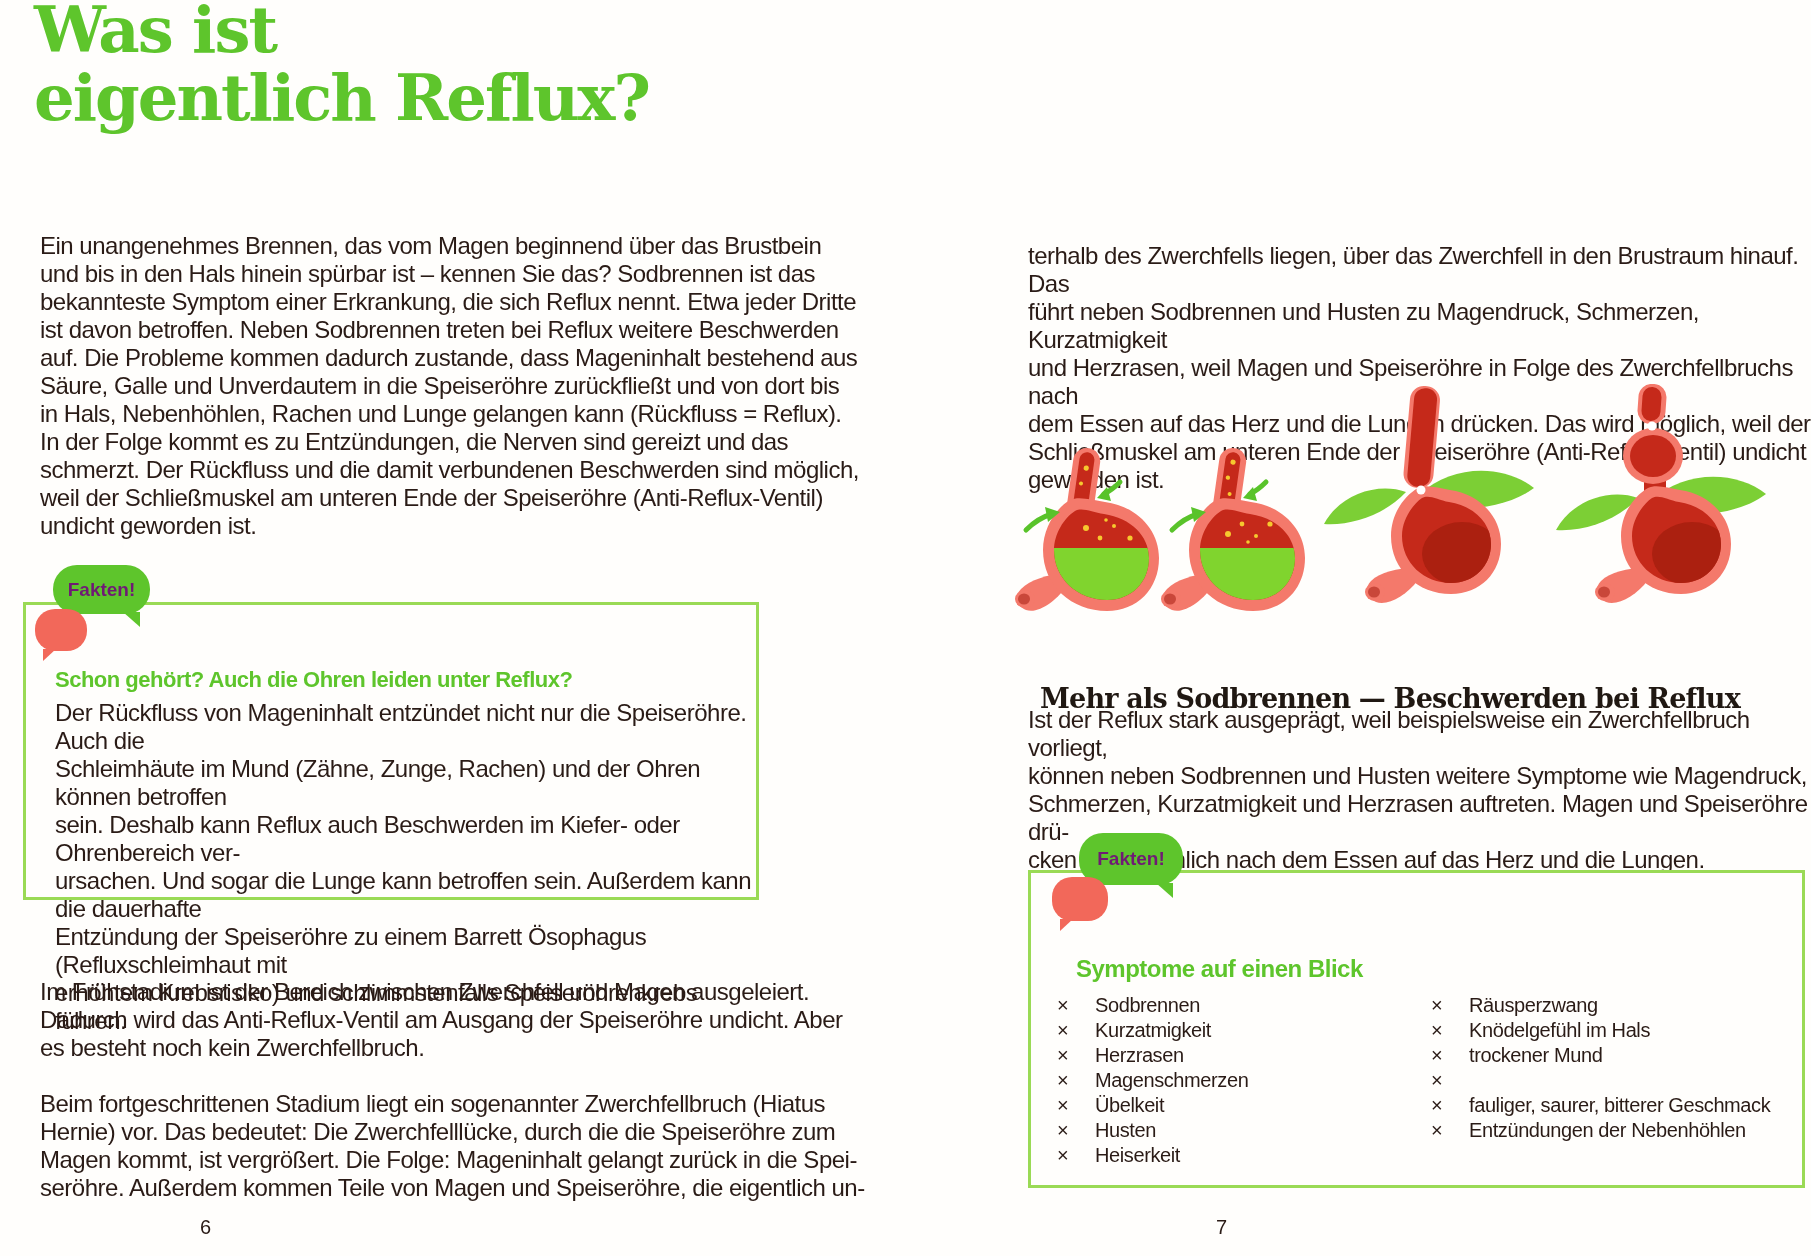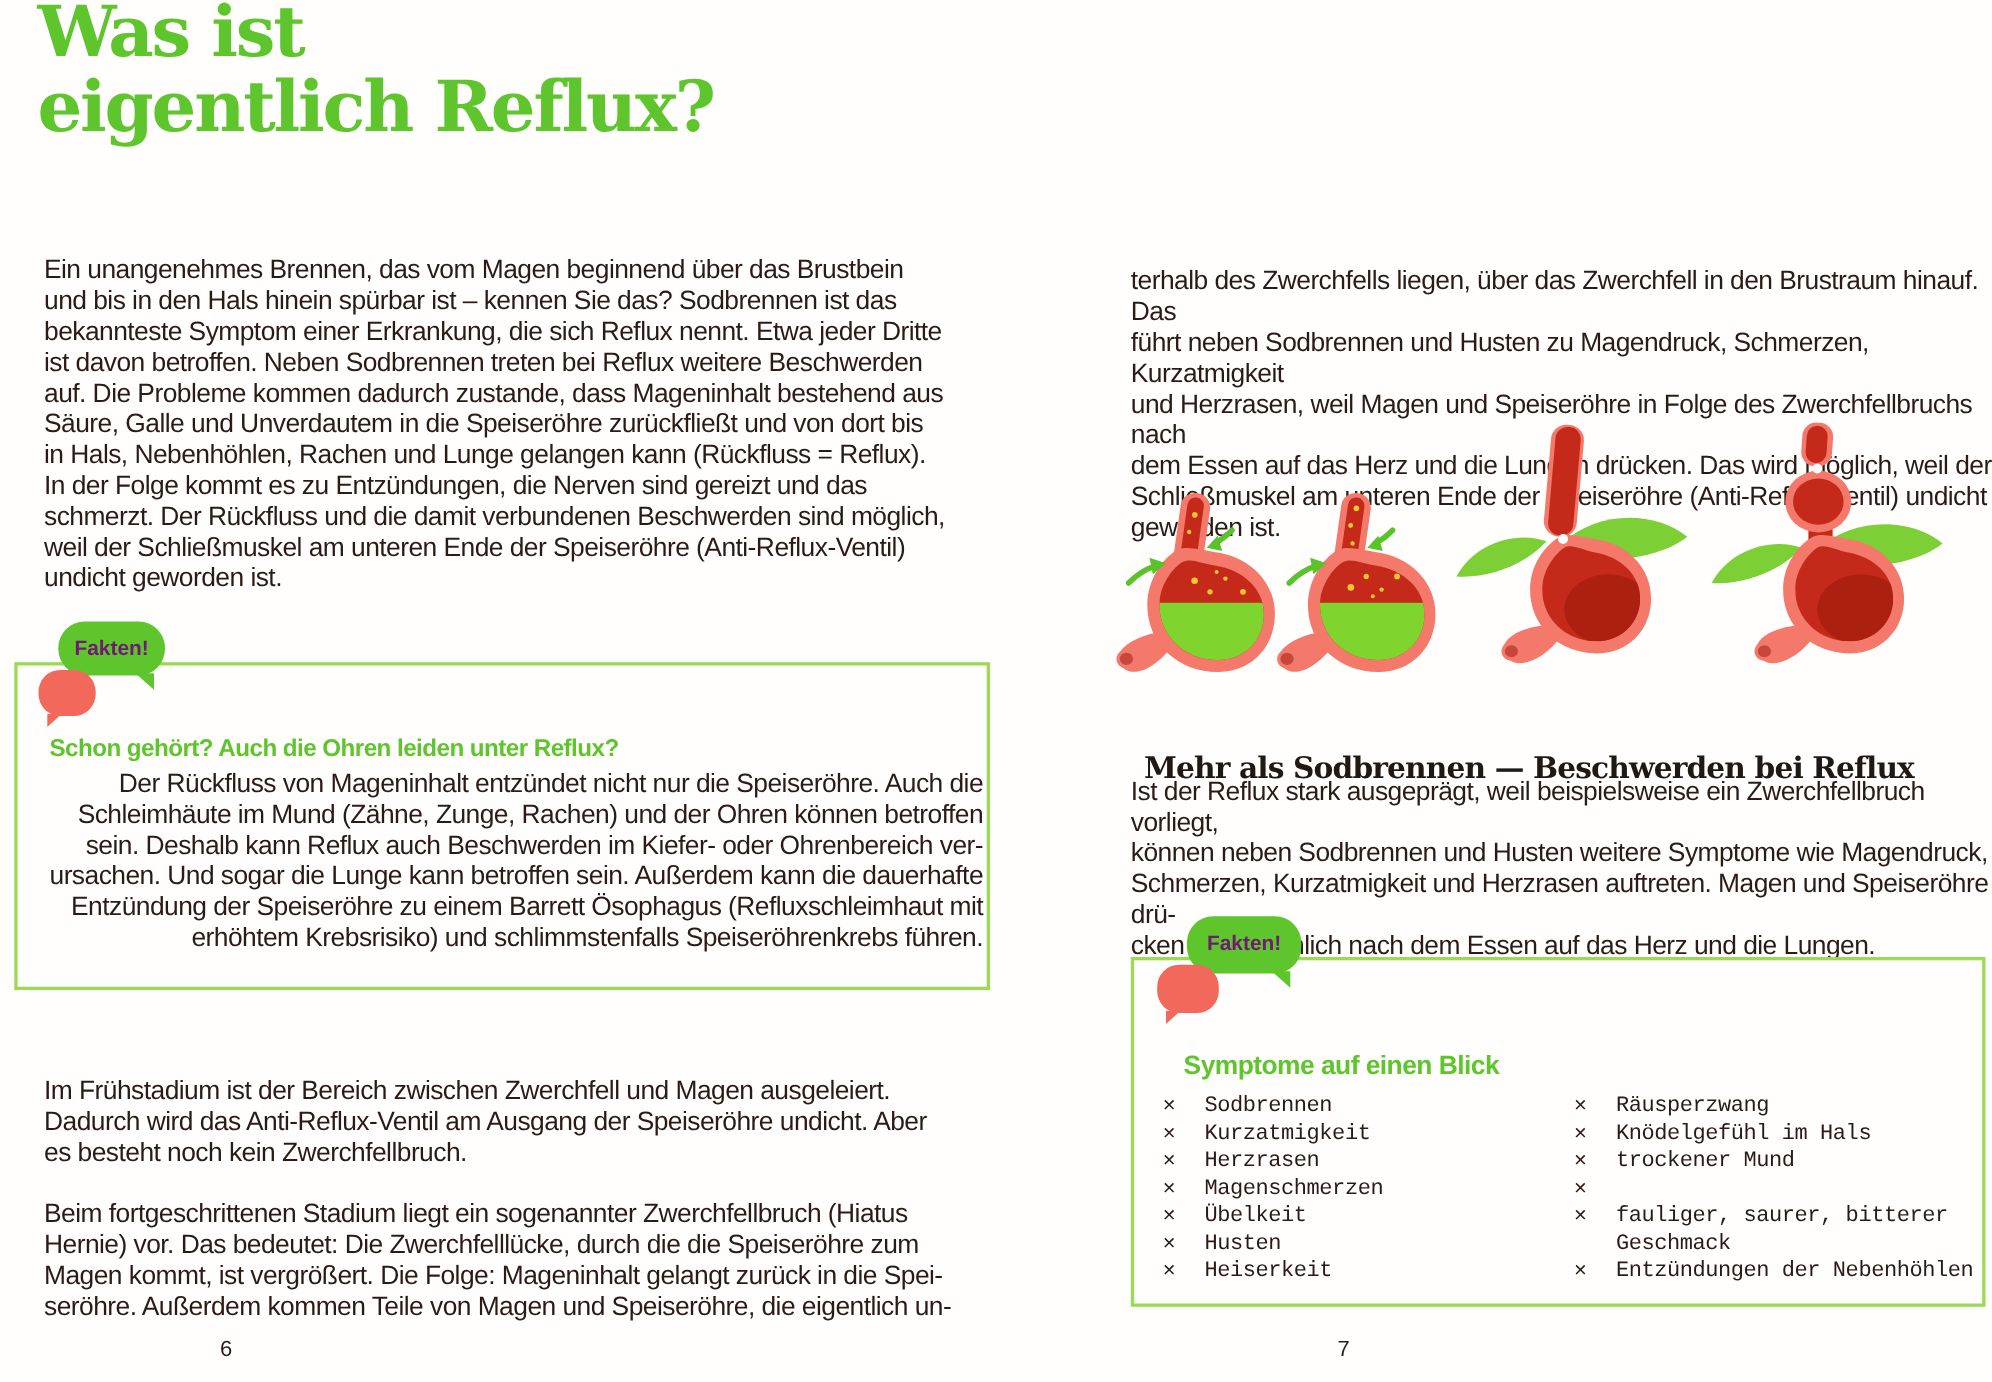--- a/index.html
+++ b/index.html
@@ -31,26 +31,26 @@
   .bubble-red{background:var(--coral);border-radius:20px;z-index:3;}
   .bubble-red::after{content:"";position:absolute;left:8px;bottom:-10px;width:0;height:0;
                 border-top:12px solid var(--coral);border-right:13px solid transparent;}
   .sym-head{position:absolute;left:45px;top:82px;font-size:24px;font-weight:bold;
             color:var(--green);letter-spacing:-0.5px;}
   .sym-col{position:absolute;top:120px;}
   .sym-col-l{left:26px;}
   .sym-col-r{left:400px;}
   .sym-row{display:flex;font-size:20px;line-height:25px;letter-spacing:-0.4px;}
   .sym-x{width:38px;flex:0 0 38px;}
-  .sym-label{white-space:pre-line;font-family:Liberation Mono, monospace;}
+  .sym-label{white-space:pre-line;}
   .pagenum{font-size:20px;}
   
   #title{left:34px;top:-4px;}
   #intro-l{left:40px;top:232px;}
-  #box1{left:13px;top:602px;width:887px;height:298px;text-align:right;}
+  #box1{left:23px;top:602px;width:736px;height:298px;}
   #bubble-g1{left:53px;top:565px;width:97px;height:49px;}
   #bubble-r1{left:35px;top:609px;width:52px;height:42px;}
   #h-stufen{left:36px;top:946px;}
   #para1{left:40px;top:978px;}
   #para2{left:40px;top:1090px;}
   #pg6{left:200px;top:1216px;}
   #intro-r{left:1028px;top:242px;}
   #st1{left:1012px;top:444px;width:152px;height:176px;}
   #st2{left:1158px;top:444px;width:152px;height:176px;}
   #st3{left:1322px;top:384px;width:216px;height:236px;}

